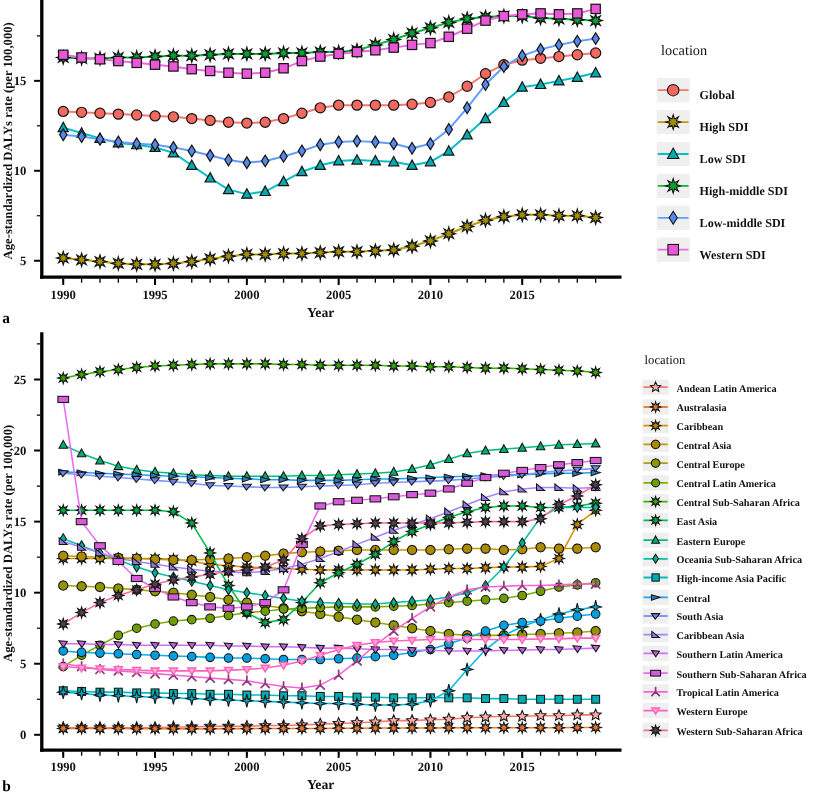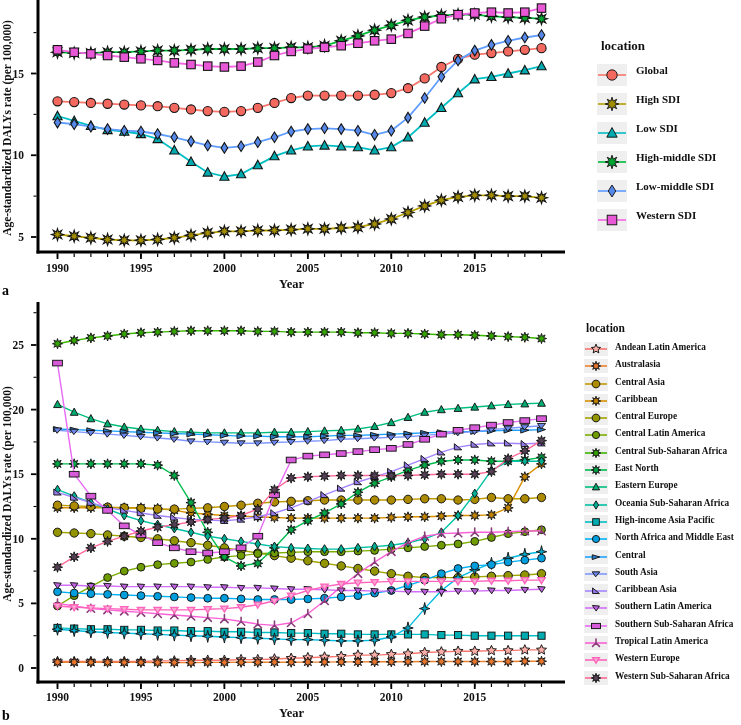--- a/index.html
+++ b/index.html
@@ -4,24 +4,24 @@
 <style>
   html,body{margin:0;padding:0;background:#fff;}
   body{width:741px;height:725px;position:relative;overflow:hidden;
        font-family:"Liberation Serif","DejaVu Serif",serif;}
   .panel-svg{position:absolute;left:0;}
   #svg-a{top:0;}
   #svg-b{top:298px;}
   .legend{position:absolute;}
   .legend-a{left:597px;top:38px;width:142px;}
   .legend-b{left:584px;top:322px;width:157px;}
-  .legend-title{font-weight:bold;color:#111;}
+  .legend-title{font-weight:normal;color:#111;}
   .legend-a .legend-title{font-size:13px;margin:0 0 10px 4px;}
   .legend-b .legend-title{font-size:11.5px;margin:0 0 8px 2px;}
-  .leg-item{display:flex;align-items:flex-start;}
+  .leg-item{display:flex;align-items:flex-end;}
   .legend-a .leg-item{height:29px;}
   .legend-b .leg-item{height:17.3px;}
   .leg-key{flex:0 0 auto;background:#EFEFEF;display:flex;align-items:center;justify-content:center;}
   .legend-a .leg-key{width:30px;height:22px;margin-right:9px;}
   .legend-b .leg-key{width:24px;height:14px;margin-right:7px;}
   .leg-label{font-weight:bold;color:#111;white-space:nowrap;}
   .legend-a .leg-label{font-size:11px;}
   .legend-b .leg-label{font-size:9.3px;}
   .panel-letter{position:absolute;left:2px;font-weight:bold;font-size:14px;color:#000;}
   #letter-a{top:283px;}
@@ -1123,38 +1123,38 @@
           <svg width="24" height="14" viewBox="0 0 24 14">
             <line x1="1" y1="7" x2="23" y2="7" stroke="#EA8331" stroke-width="1.6"></line>
             <polygon points="12.00,2.32 12.83,5.00 15.31,3.69 14.00,6.17 16.68,7.00 14.00,7.83 15.31,10.31 12.83,9.00 12.00,11.68 11.17,9.00 8.69,10.31 10.00,7.83 7.32,7.00 10.00,6.17 8.69,3.69 11.17,5.00" stroke="#141414" stroke-width="0.95" fill="#E8752C"></polygon>
           </svg>
         </span>
         <span class="leg-label">Australasia</span>
       </div>
       <div class="leg-item">
         <span class="leg-key">
           <svg width="24" height="14" viewBox="0 0 24 14">
+            <line x1="1" y1="7" x2="23" y2="7" stroke="#D89000" stroke-width="1.6"></line>
+            <polygon points="12.00,2.32 12.83,5.00 15.31,3.69 14.00,6.17 16.68,7.00 14.00,7.83 15.31,10.31 12.83,9.00 12.00,11.68 11.17,9.00 8.69,10.31 10.00,7.83 7.32,7.00 10.00,6.17 8.69,3.69 11.17,5.00" stroke="#141414" stroke-width="0.95" fill="#C28400"></polygon>
+          </svg>
+        </span>
+        <span class="leg-label">Caribbean</span>
+      </div>
+      <div class="leg-item">
+        <span class="leg-key">
+          <svg width="24" height="14" viewBox="0 0 24 14">
             <line x1="1" y1="7" x2="23" y2="7" stroke="#C09B00" stroke-width="1.6"></line>
             <polygon points="12.00,3.04 14.33,3.80 15.77,5.78 15.77,8.22 14.33,10.20 12.00,10.96 9.67,10.20 8.23,8.22 8.23,5.78 9.67,3.80" stroke="#141414" stroke-width="0.95" fill="#AD8B00"></polygon>
           </svg>
         </span>
         <span class="leg-label">Central Asia</span>
       </div>
       <div class="leg-item">
         <span class="leg-key">
           <svg width="24" height="14" viewBox="0 0 24 14">
-            <line x1="1" y1="7" x2="23" y2="7" stroke="#D89000" stroke-width="1.6"></line>
-            <polygon points="12.00,2.32 12.83,5.00 15.31,3.69 14.00,6.17 16.68,7.00 14.00,7.83 15.31,10.31 12.83,9.00 12.00,11.68 11.17,9.00 8.69,10.31 10.00,7.83 7.32,7.00 10.00,6.17 8.69,3.69 11.17,5.00" stroke="#141414" stroke-width="0.95" fill="#C28400"></polygon>
-          </svg>
-        </span>
-        <span class="leg-label">Caribbean</span>
-      </div>
-      <div class="leg-item">
-        <span class="leg-key">
-          <svg width="24" height="14" viewBox="0 0 24 14">
             <line x1="1" y1="7" x2="23" y2="7" stroke="#A3A500" stroke-width="1.6"></line>
             <polygon points="12.00,3.04 14.33,3.80 15.77,5.78 15.77,8.22 14.33,10.20 12.00,10.96 9.67,10.20 8.23,8.22 8.23,5.78 9.67,3.80" stroke="#141414" stroke-width="0.95" fill="#939500"></polygon>
           </svg>
         </span>
         <span class="leg-label">Central Europe</span>
       </div>
       <div class="leg-item">
         <span class="leg-key">
           <svg width="24" height="14" viewBox="0 0 24 14">
             <line x1="1" y1="7" x2="23" y2="7" stroke="#7CAE00" stroke-width="1.6"></line>
@@ -1172,21 +1172,21 @@
         </span>
         <span class="leg-label">Central Sub-Saharan Africa</span>
       </div>
       <div class="leg-item">
         <span class="leg-key">
           <svg width="24" height="14" viewBox="0 0 24 14">
             <line x1="1" y1="7" x2="23" y2="7" stroke="#00BB4E" stroke-width="1.6"></line>
             <polygon points="12.00,2.32 12.83,5.00 15.31,3.69 14.00,6.17 16.68,7.00 14.00,7.83 15.31,10.31 12.83,9.00 12.00,11.68 11.17,9.00 8.69,10.31 10.00,7.83 7.32,7.00 10.00,6.17 8.69,3.69 11.17,5.00" stroke="#141414" stroke-width="0.95" fill="#00A845"></polygon>
           </svg>
         </span>
-        <span class="leg-label">East North</span>
+        <span class="leg-label">East Asia</span>
       </div>
       <div class="leg-item">
         <span class="leg-key">
           <svg width="24" height="14" viewBox="0 0 24 14">
             <line x1="1" y1="7" x2="23" y2="7" stroke="#00BF7D" stroke-width="1.6"></line>
             <polygon points="12.00,3.22 15.60,9.88 8.40,9.88" stroke="#141414" stroke-width="0.95" fill="#00AC70"></polygon>
           </svg>
         </span>
         <span class="leg-label">Eastern Europe</span>
       </div>
@@ -1200,29 +1200,20 @@
         <span class="leg-label">Oceania Sub-Saharan Africa</span>
       </div>
       <div class="leg-item">
         <span class="leg-key">
           <svg width="24" height="14" viewBox="0 0 24 14">
             <line x1="1" y1="7" x2="23" y2="7" stroke="#00BFC4" stroke-width="1.6"></line>
             <rect x="8.687999999999999" y="3.6879999999999997" width="6.6240000000000006" height="6.6240000000000006" stroke="#141414" stroke-width="0.95" fill="#00ACB0"></rect>
           </svg>
         </span>
         <span class="leg-label">High-income Asia Pacific</span>
-      </div>
-      <div class="leg-item">
-        <span class="leg-key">
-          <svg width="24" height="14" viewBox="0 0 24 14">
-            <line x1="1" y1="7" x2="23" y2="7" stroke="#00B0F6" stroke-width="1.6"></line>
-            <circle cx="12" cy="7" r="3.6" stroke="#141414" stroke-width="0.95" fill="#009EDD"></circle>
-          </svg>
-        </span>
-        <span class="leg-label">North Africa and Middle East</span>
       </div>
       <div class="leg-item">
         <span class="leg-key">
           <svg width="24" height="14" viewBox="0 0 24 14">
             <line x1="1" y1="7" x2="23" y2="7" stroke="#1FA2FF" stroke-width="1.6"></line>
             <polygon points="8.22,4.77 15.78,6.93 8.22,9.59" stroke="#141414" stroke-width="0.95" fill="#2B7BC4"></polygon>
           </svg>
         </span>
         <span class="leg-label">Central</span>
       </div>

